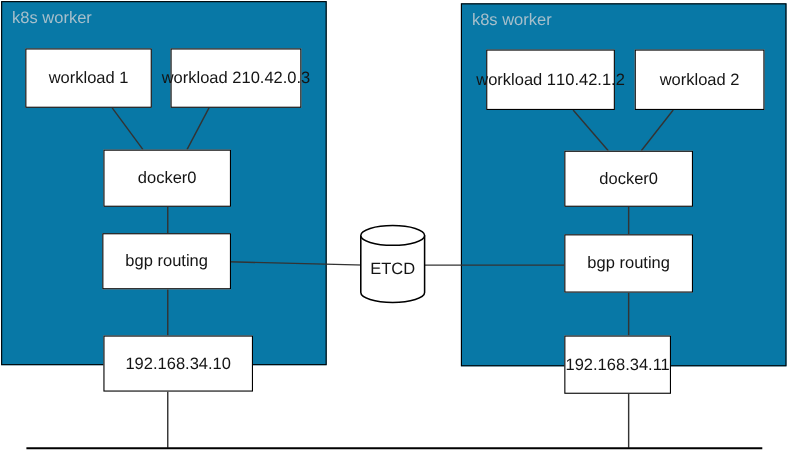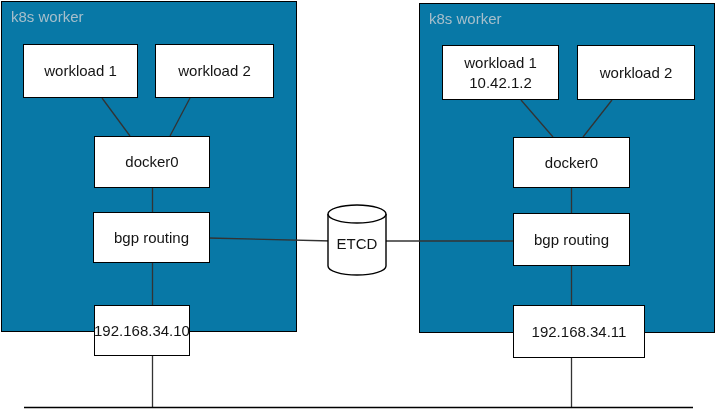--- a/index.html
+++ b/index.html
@@ -26,21 +26,21 @@
   }
   .wires{
     position:absolute;left:0;top:0;
     pointer-events:none;
   }
   .node{
     position:absolute;
     background:var(--node-fill,#ffffff);
     border:1.5px solid var(--node-border,#000000);
     box-sizing:border-box;
-    display:flex;flex-direction:column;
+    display:flex;
     align-items:center;justify-content:center;
     font-size:15px;line-height:20px;
     color:#141414;
     text-align:center;
     white-space:nowrap;
   }
   .wire{stroke:var(--edge,#333);stroke-width:1.3px;}
   .bus{stroke:#000;stroke-width:1.6px;}
   .cyl{fill:#fff;stroke:#000;stroke-width:1.4px;}
   .cyl-label{
@@ -83,41 +83,42 @@
       <ellipse class="cyl" cx="357" cy="214" rx="29" ry="9"></ellipse>
       <text class="cyl-label" x="357" y="249" text-anchor="middle">ETCD</text>
     </g>
   </svg>
 
   <div class="node" style="left:23px;top:44px;width:115px;height:54px;">
     <span>workload 1</span>
   </div>
   <div class="node" style="left:155px;top:44px;width:119px;height:54px;">
     <span>workload 2</span>
+    <span>10.42.0.3</span>
   </div>
   <div class="node" style="left:94px;top:136px;width:116px;height:52px;">
     <span>docker0</span>
   </div>
   <div class="node" style="left:93px;top:212px;width:117px;height:51px;">
     <span>bgp routing</span>
   </div>
-  <div class="node" style="left:94px;top:305px;width:96px;height:51px;">
+  <div class="node" style="left:94px;top:305px;width:136px;height:51px;">
     <span>192.168.34.10</span>
   </div>
 
   <div class="node" style="left:442px;top:45px;width:117px;height:55px;">
     <span>workload 1</span>
     <span>10.42.1.2</span>
   </div>
   <div class="node" style="left:577px;top:45px;width:118px;height:55px;">
     <span>workload 2</span>
   </div>
   <div class="node" style="left:513px;top:137px;width:117px;height:51px;">
     <span>docker0</span>
   </div>
   <div class="node" style="left:513px;top:213px;width:117px;height:53px;">
     <span>bgp routing</span>
   </div>
-  <div class="node" style="left:513px;top:305px;width:132px;height:53px;">
+  <div class="node" style="left:513px;top:305px;width:97px;height:53px;">
     <span>192.168.34.11</span>
   </div>
 
 </div>
 
 </body></html>

